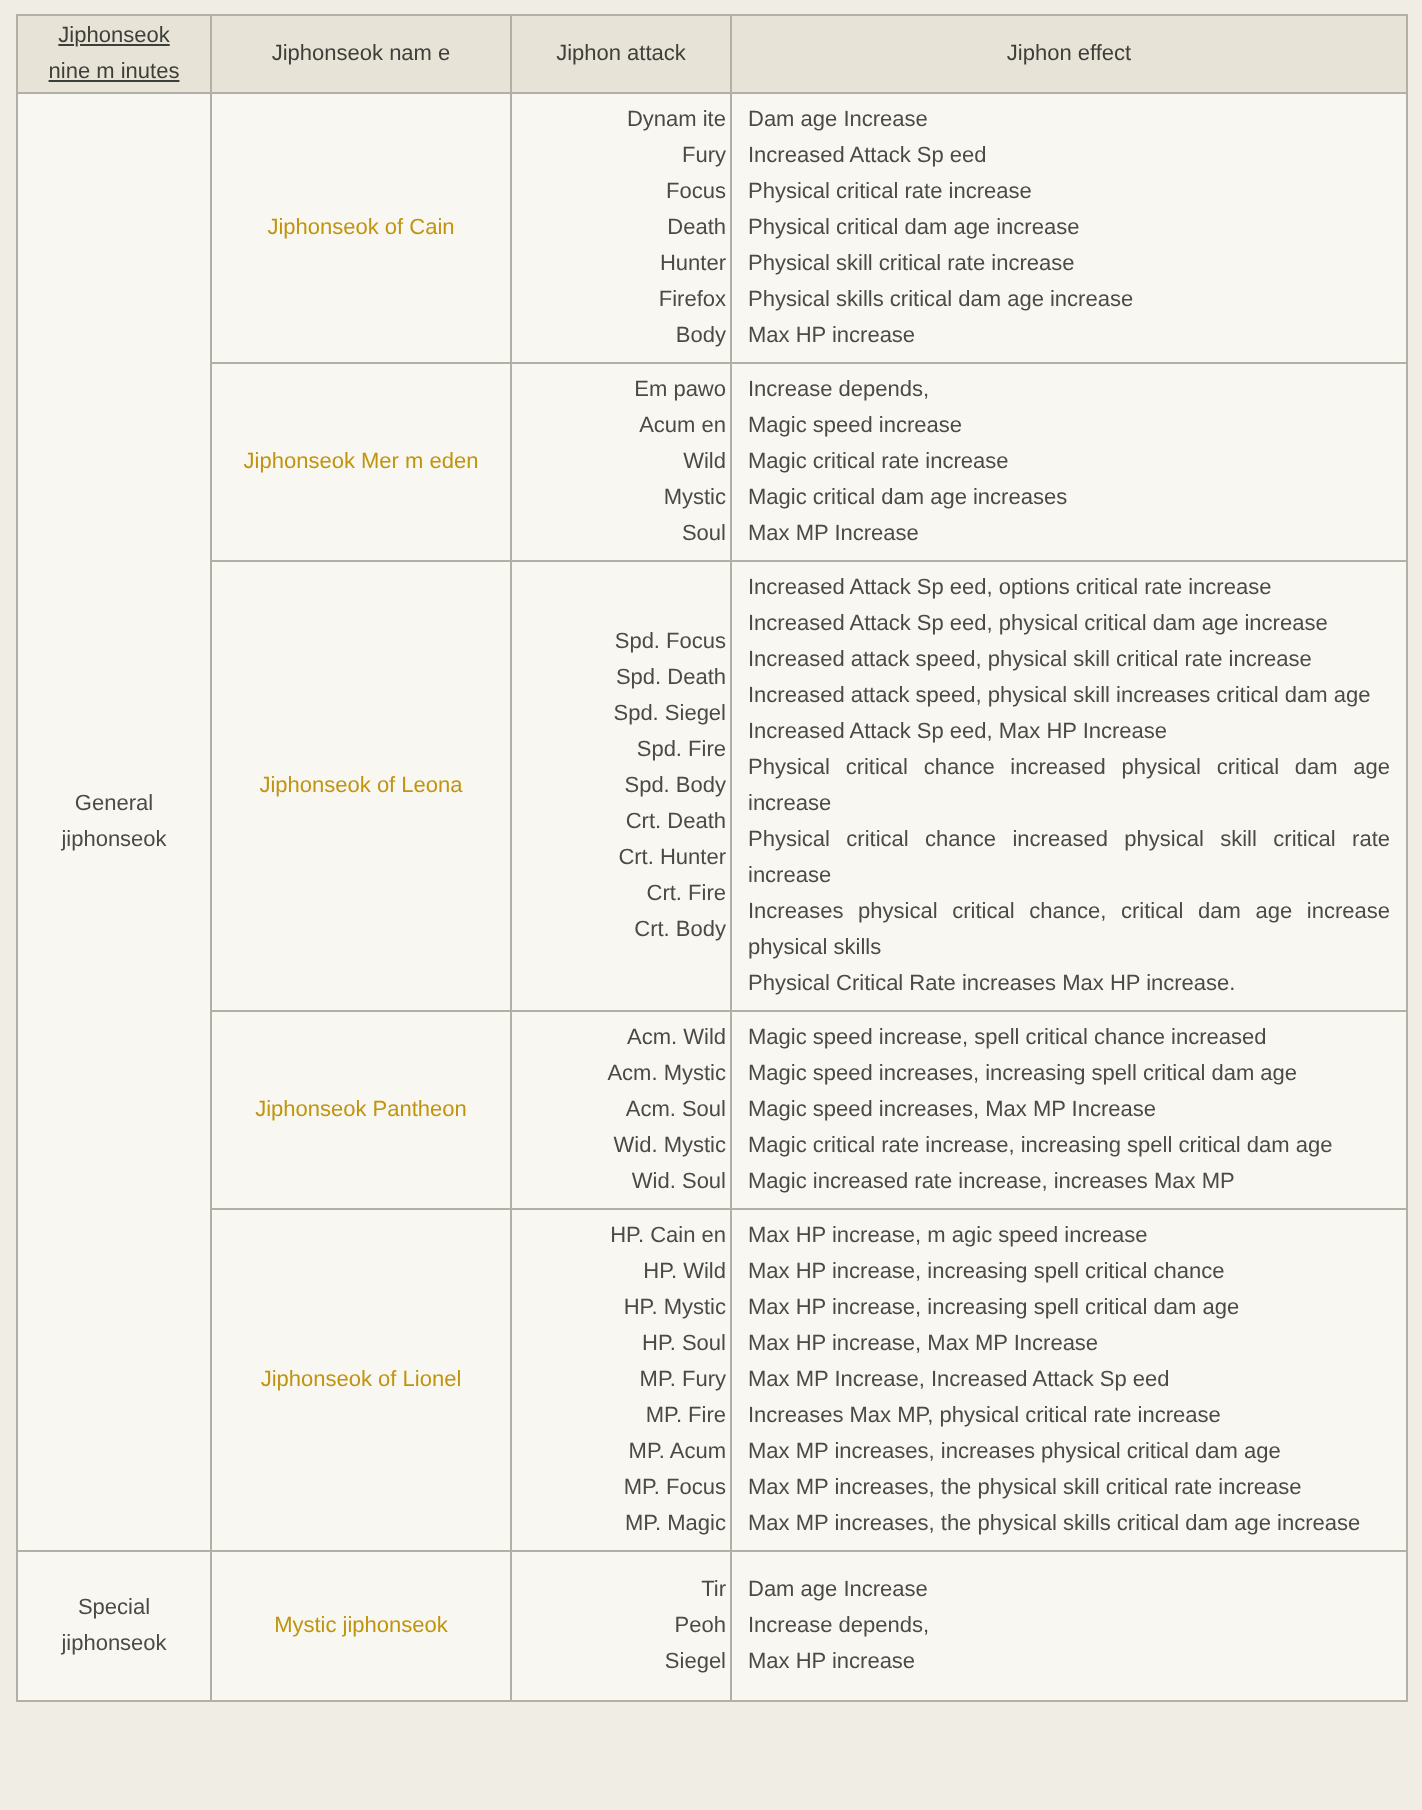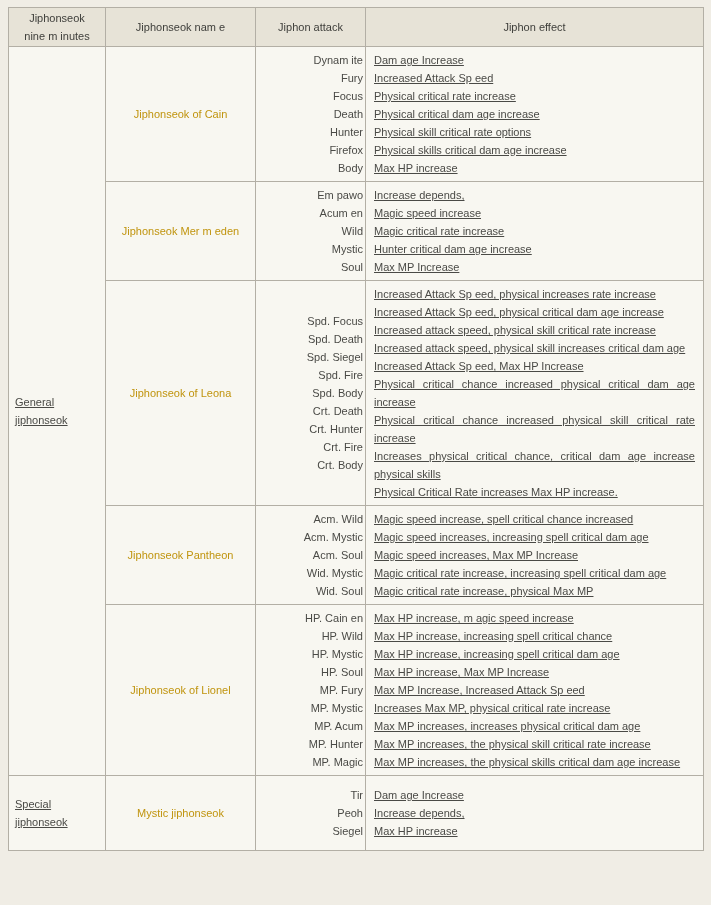--- a/index.html
+++ b/index.html
@@ -39,41 +39,39 @@
     text-align:center;
     height:38px;
     padding:1px 2px;
     color:#3e3e3a;
   }
   col.c1{width:97px;}
   col.c2{width:150px;}
   col.c3{width:110px;}
   col.c4{width:338px;}
   td.group-cell{
-    text-align:left;
-    text-decoration:underline;
+    text-align:center;
   }
   td.name-cell{
     text-align:center;
     color:var(--accent);
   }
   td.options-cell{
     text-align:right;
     padding:4px 2px;
   }
   td.effects-cell{
     padding:4px 8px;
-    text-decoration:underline;
   }
   .effect-line{
     text-align:justify;
     text-align-last:left;
   }
   .option-line{white-space:nowrap;}
-  .hdr-line{white-space:nowrap;}
+  .hdr-line{white-space:nowrap;text-decoration:underline;}
 </style>
 </head>
 <body>
 
 <table class="jiphon">
   <colgroup>
     <col class="c1">
       <col class="c2">
       <col class="c3">
       <col class="c4">
@@ -102,57 +100,57 @@
           <div class="option-line">Death</div>
           <div class="option-line">Hunter</div>
           <div class="option-line">Firefox</div>
           <div class="option-line">Body</div>
         </td>
         <td class="effects-cell">
           <div class="effect-line">Dam age Increase</div>
           <div class="effect-line">Increased Attack Sp eed</div>
           <div class="effect-line">Physical critical rate increase</div>
           <div class="effect-line">Physical critical dam age increase</div>
-          <div class="effect-line">Physical skill critical rate options</div>
+          <div class="effect-line">Physical skill critical rate increase</div>
           <div class="effect-line">Physical skills critical dam age increase</div>
           <div class="effect-line">Max HP increase</div>
         </td>
       </tr>
       <tr>
         <td class="name-cell"><span>Jiphonseok Mer m eden</span></td>
         <td class="options-cell">
           <div class="option-line">Em pawo</div>
           <div class="option-line">Acum en</div>
           <div class="option-line">Wild</div>
           <div class="option-line">Mystic</div>
           <div class="option-line">Soul</div>
         </td>
         <td class="effects-cell">
           <div class="effect-line">Increase depends,</div>
           <div class="effect-line">Magic speed increase</div>
           <div class="effect-line">Magic critical rate increase</div>
-          <div class="effect-line">Hunter critical dam age increase</div>
+          <div class="effect-line">Magic critical dam age increases</div>
           <div class="effect-line">Max MP Increase</div>
         </td>
       </tr>
       <tr>
         <td class="name-cell"><span>Jiphonseok of Leona</span></td>
         <td class="options-cell">
           <div class="option-line">Spd. Focus</div>
           <div class="option-line">Spd. Death</div>
           <div class="option-line">Spd. Siegel</div>
           <div class="option-line">Spd. Fire</div>
           <div class="option-line">Spd. Body</div>
           <div class="option-line">Crt. Death</div>
           <div class="option-line">Crt. Hunter</div>
           <div class="option-line">Crt. Fire</div>
           <div class="option-line">Crt. Body</div>
         </td>
         <td class="effects-cell">
-          <div class="effect-line">Increased Attack Sp eed, physical increases rate increase</div>
+          <div class="effect-line">Increased Attack Sp eed, options critical rate increase</div>
           <div class="effect-line">Increased Attack Sp eed, physical critical dam age increase</div>
           <div class="effect-line">Increased attack speed, physical skill critical rate increase</div>
           <div class="effect-line">Increased attack speed, physical skill increases critical dam age</div>
           <div class="effect-line">Increased Attack Sp eed, Max HP Increase</div>
           <div class="effect-line">Physical critical chance increased physical critical dam age increase</div>
           <div class="effect-line">Physical critical chance increased physical skill critical rate increase</div>
           <div class="effect-line">Increases physical critical chance, critical dam age increase physical skills</div>
           <div class="effect-line">Physical Critical Rate increases Max HP increase.</div>
         </td>
       </tr>
@@ -163,34 +161,34 @@
           <div class="option-line">Acm. Mystic</div>
           <div class="option-line">Acm. Soul</div>
           <div class="option-line">Wid. Mystic</div>
           <div class="option-line">Wid. Soul</div>
         </td>
         <td class="effects-cell">
           <div class="effect-line">Magic speed increase, spell critical chance increased</div>
           <div class="effect-line">Magic speed increases, increasing spell critical dam age</div>
           <div class="effect-line">Magic speed increases, Max MP Increase</div>
           <div class="effect-line">Magic critical rate increase, increasing spell critical dam age</div>
-          <div class="effect-line">Magic critical rate increase, physical Max MP</div>
+          <div class="effect-line">Magic increased rate increase, increases Max MP</div>
         </td>
       </tr>
       <tr>
         <td class="name-cell"><span>Jiphonseok of Lionel</span></td>
         <td class="options-cell">
           <div class="option-line">HP. Cain en</div>
           <div class="option-line">HP. Wild</div>
           <div class="option-line">HP. Mystic</div>
           <div class="option-line">HP. Soul</div>
           <div class="option-line">MP. Fury</div>
-          <div class="option-line">MP. Mystic</div>
+          <div class="option-line">MP. Fire</div>
           <div class="option-line">MP. Acum</div>
-          <div class="option-line">MP. Hunter</div>
+          <div class="option-line">MP. Focus</div>
           <div class="option-line">MP. Magic</div>
         </td>
         <td class="effects-cell">
           <div class="effect-line">Max HP increase, m agic speed increase</div>
           <div class="effect-line">Max HP increase, increasing spell critical chance</div>
           <div class="effect-line">Max HP increase, increasing spell critical dam age</div>
           <div class="effect-line">Max HP increase, Max MP Increase</div>
           <div class="effect-line">Max MP Increase, Increased Attack Sp eed</div>
           <div class="effect-line">Increases Max MP, physical critical rate increase</div>
           <div class="effect-line">Max MP increases, increases physical critical dam age</div>

